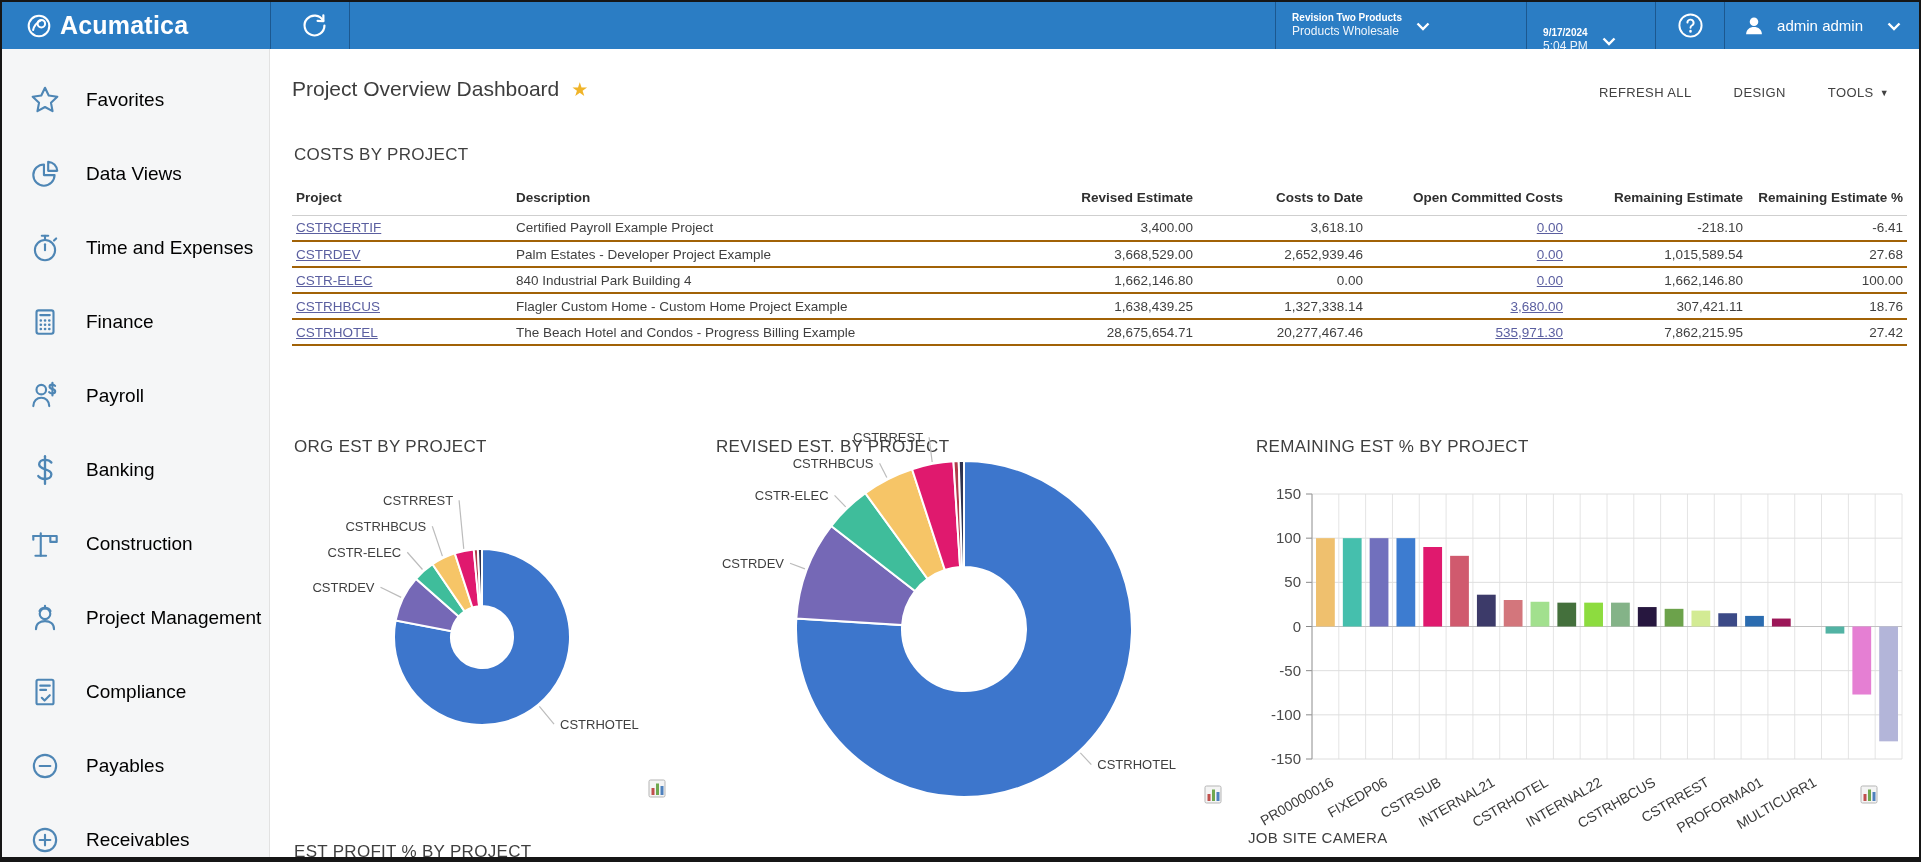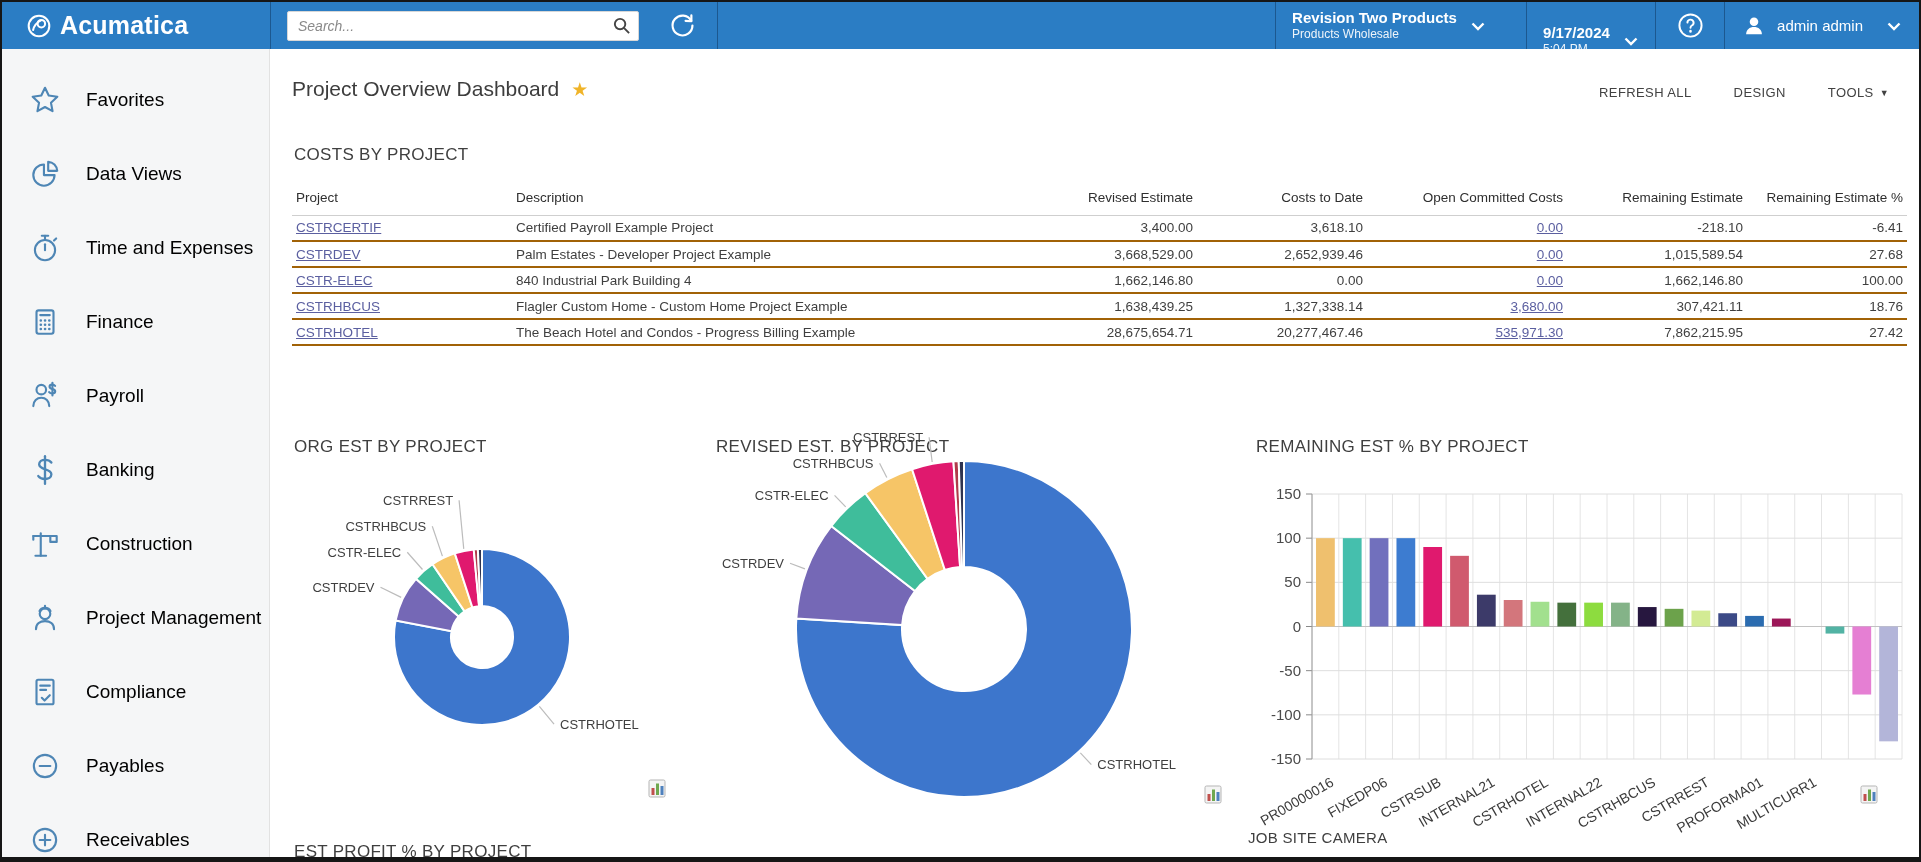--- a/index.html
+++ b/index.html
@@ -15,21 +15,21 @@
   .logo-text { color:#fff; font-size:25px; font-weight:bold; letter-spacing:.2px; }
   .search-wrap { position:relative; margin-left:16px; flex:none; }
   .search-input { width:352px; height:30px; border:1px solid #d7d7d7; border-radius:2px; padding:0 34px 0 10px;
                   font-size:14px; font-style:italic; color:#333; outline:none; font-family:"Liberation Sans",sans-serif;}
   .search-input::placeholder { color:#8a8a8a; font-style:italic; }
   .search-icon { position:absolute; right:8px; top:5px; cursor:pointer; }
   .clock-btn { width:70px; height:47px; display:flex; align-items:center; justify-content:center; cursor:pointer; flex:none; margin-left:8px; }
   .tb-flex { flex:1; }
   .tb-block { height:47px; display:flex; align-items:center; cursor:pointer; color:#fff; }
   .tb-2line { display:flex; flex-direction:column; justify-content:center; line-height:1.25; }
-  .tb-2line .l1 { font-size:15px; font-weight:bold; }
+  .tb-2line .l1 { font-size:10px; font-weight:bold; }
   .tb-2line .l2 { font-size:12px; opacity:.92; }
   .tenant { padding:0 14px 0 16px; min-width:250px; }
   .dtime  { padding:0 14px 0 16px; min-width:128px;margin-top:30px; }
   .chev { margin-left:14px; }
   .help-block { width:68px; justify-content:center; }
   .user-block { padding:0 18px 0 16px; gap:10px; }
   .user-name { font-size:15px; color:#fff; }
 
   
   .sidebar { position:absolute; left:0; top:47px; width:268px; bottom:0; background:#f5f6f7; border-right:1px solid #e2e2e2; padding-top:14px; overflow:hidden; }
@@ -44,21 +44,21 @@
   .fav-star { color:#f0b429; font-size:19px; cursor:pointer; }
   .actions { position:absolute; right:30px; top:36px; display:flex; gap:42px; align-items:center; }
   .action-btn { font-size:13px; color:#424242; letter-spacing:.4px; cursor:pointer; display:flex; align-items:center; gap:6px; }
   .caret { font-size:9px; color:#424242; }
 
   .section-title { font-size:17px; color:#3f3f3f; letter-spacing:.3px; }
   .costs-title { position:absolute; left:24px; top:96px; }
 
   
   .costs-table { position:absolute; left:22px; top:136px; border-collapse:collapse; table-layout:fixed; width:1615px; }
-  .costs-table th { font-size:13.5px; color:#2f2f2f; font-weight:normal; vertical-align:bottom; padding:4px 4px 8px 4px; line-height:1.3;
+  .costs-table th { font-size:13.5px; color:#2f2f2f; font-weight:bold; vertical-align:bottom; padding:4px 4px 8px 4px; line-height:1.3;
                     border-bottom:1px solid #cfcfcf; }
   .costs-table td { font-size:13.5px; color:#3f3f3f; padding:4px 4px; height:26px; border-bottom:2px solid #a16207; white-space:nowrap; overflow:hidden; }
   .th-left { text-align:left; } .th-right, .num { text-align:right; }
   .costs-table a { color:#5b5fa0; text-decoration:underline; }
 
   
   .w-title1 { position:absolute; left:24px;  top:388px; }
   .w-title2 { position:absolute; left:446px; top:388px; }
   .w-title3 { position:absolute; left:986px; top:388px; }
   .donut-label { font-size:13px; fill:#3f3f3f; }
@@ -81,29 +81,20 @@
     <div class="logo-area">
       <svg class="logo-mark" width="30" height="30" viewBox="0 0 32 32" fill="none" stroke="#fff" stroke-width="2.2">
         <circle cx="16" cy="16" r="11"></circle>
         <circle cx="18.5" cy="13.5" r="4"></circle>
         <path d="M9.5 21 Q11 13.5 18.5 9.8" fill="none"></path>
       </svg>
       <span class="logo-text">Acumatica</span>
     </div>
     <div class="tb-sep"></div>
 
-    <div class="search-wrap">
-      <input class="search-input" type="text" placeholder="Search..." style="">
-      <span class="search-icon">
-        <svg width="19" height="19" viewBox="0 0 20 20" fill="none" stroke="#444" stroke-width="2">
-          <circle cx="8.5" cy="8.5" r="5.5"></circle>
-            <line x1="12.8" y1="12.8" x2="18" y2="18"></line>
-        </svg>
-      </span>
-    </div>
 
     <div class="clock-btn">
       <svg width="27" height="27" viewBox="0 0 28 28" fill="none" stroke="#fff" stroke-width="2.3">
         <path d="M23 9 A10.3 10.3 0 1 0 24.3 14" stroke-linecap="round"></path>
         <path d="M23.2 3.6 L23.2 9.6 L17.2 9.2" fill="none" stroke-linecap="round" stroke-linejoin="round"></path>
       </svg>
     </div>
     <div class="tb-sep"></div>
 
     <div class="tb-flex"></div>

